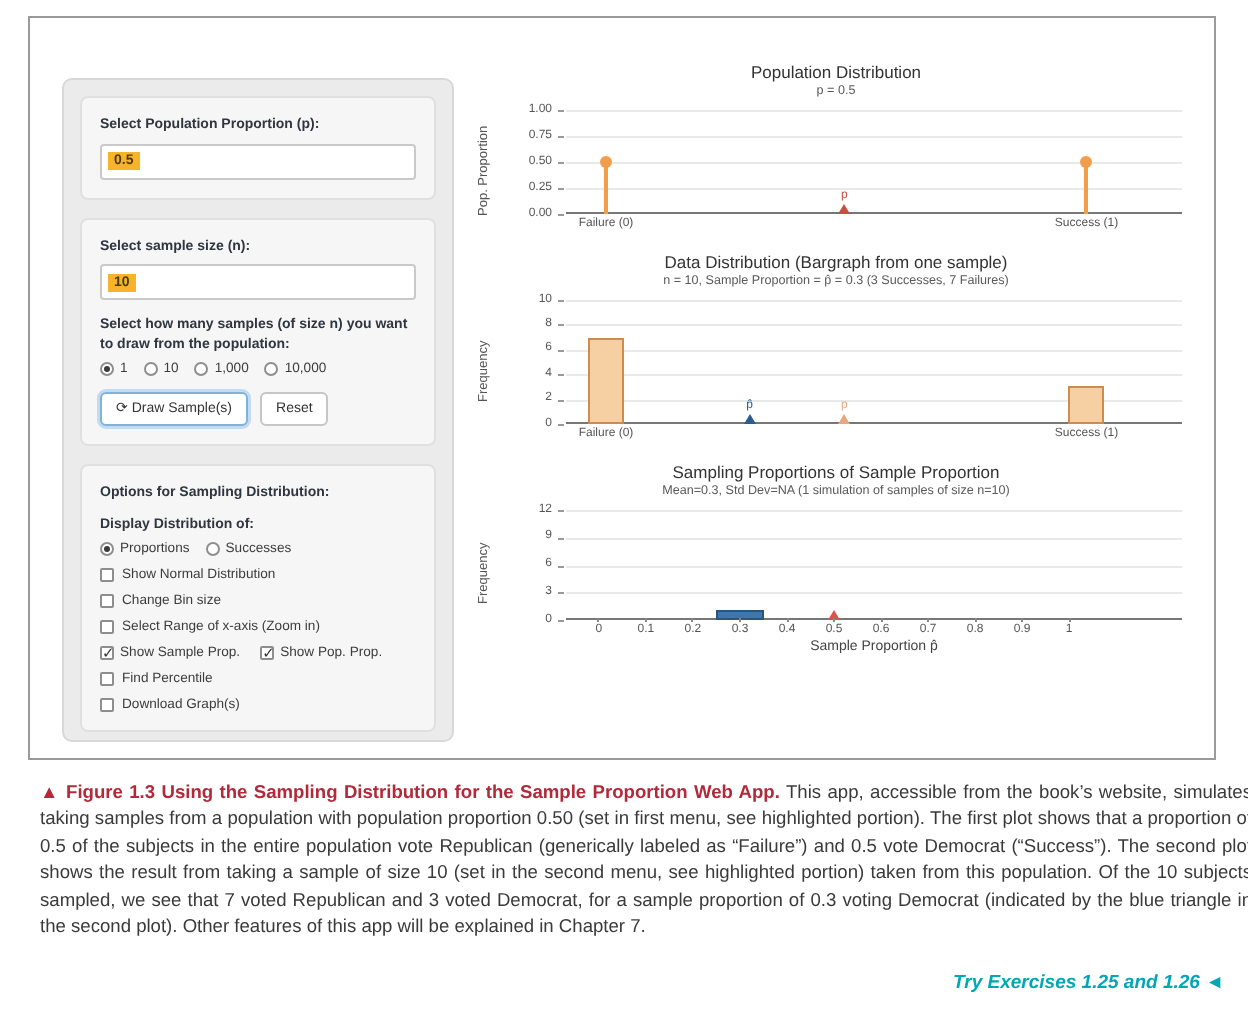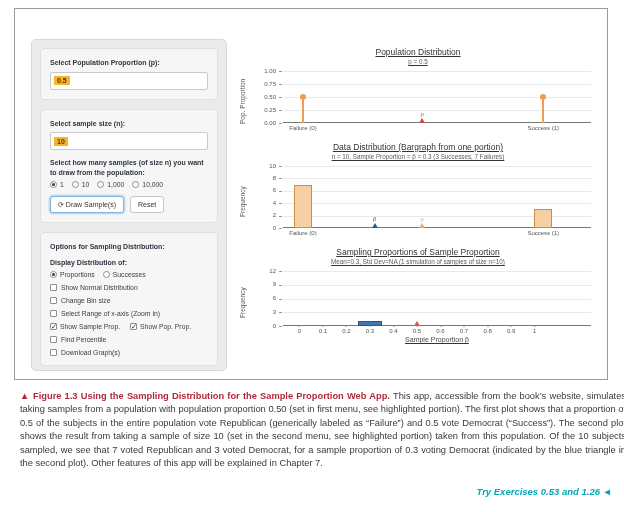--- a/index.html
+++ b/index.html
@@ -22,21 +22,21 @@
   .radio.on::after{content:"";position:absolute;left:1px;top:1px;width:3px;height:3px;border-radius:50%;background:#3a3a3a;}
   .cb{width:7px;height:7px;border:1px solid #8e8e8e;border-radius:1px;background:#fff;flex:none;position:relative;display:inline-block;box-sizing:border-box;}
   .cb.on::after{content:"✓";position:absolute;left:0;top:-2px;font-size:7.5px;color:#2f2f2f;}
   .btn-row{display:flex;gap:6px;margin-top:8px;align-items:center;}
   .btn{font-family:inherit;font-size:7px;color:#333;background:#fff;border:1px solid #c6c6c6;border-radius:3px;padding:3px 7px;line-height:9px;}
   .btn.primary{border-color:#7fb2dd;box-shadow:0 0 0 1.5px rgba(96,170,230,.35);}
   .check-row{display:flex;align-items:center;gap:4px;margin-top:6px;font-size:6.8px;color:#3d3d3d;}
   .check-row.double{gap:10px;}
 
   
-  .charts{position:absolute;left:222px;top:30px;width:362px;text-decoration:underline;}
+  .charts{position:absolute;left:222px;top:14px;width:362px;}
   .chart{margin-bottom:10px;}
   .chart-title{text-align:center;font-size:8.5px;color:#333;}
   .chart-subtitle{text-align:center;font-size:6.3px;color:#5a5a5a;margin-top:1px;}
   .plot-area{position:relative;margin-left:46px;margin-top:6px;width:308px;}
   .plot{position:relative;width:308px;overflow:visible;}
   #plot0{height:52px;} #plot1{height:62px;} #plot2{height:55px;}
   .ylab{position:absolute;left:-46px;top:0;height:100%;width:10px;writing-mode:vertical-rl;transform:rotate(180deg);display:flex;align-items:center;justify-content:center;font-size:6.5px;color:#555;}
   .xticks{position:relative;height:9px;width:308px;}
   .xlabel{text-align:center;width:308px;margin-left:46px;font-size:7px;color:#444;margin-top:1px;}
   
@@ -178,21 +178,21 @@
             <div class="mlabel" style="left: 139.216px; color: rgb(200, 79, 63);">p</div>
           </div>
         <div class="xticks" id="xticks0">
             <div class="xtick" style="left: 20.02px;">Failure (0)</div>
             <div class="xtick" style="left: 260.26px;">Success (1)</div>
           </div>
       </div>
     </div>
 
     <div class="chart">
-      <div class="chart-title">Data Distribution (Bargraph from one portion)</div>
+      <div class="chart-title">Data Distribution (Bargraph from one sample)</div>
       <div class="chart-subtitle">n = 10, Sample Proportion = p̂ = 0.3  (3 Successes, 7 Failures)</div>
       <div class="plot-area">
         <div class="ylab">Frequency</div>
         <div class="plot" id="plot1">
             <div class="ytick" style="top: 58.5px;">0</div>
             <div class="ytm" style="top: 62px;"></div>
             <div class="grid" style="top: 49.6px;"></div>
             <div class="ytick" style="top: 46.1px;">2</div>
             <div class="ytm" style="top: 49.6px;"></div>
             <div class="grid" style="top: 37.2px;"></div>
@@ -271,13 +271,13 @@
             <div class="xtm" style="left: 251.573px;"></div>
           </div>
       </div>
       <div class="xlabel">Sample Proportion p̂</div>
     </div>
   </div>
 </div>
 
 <div class="caption"><span class="cap-red" style="color: rgb(178, 41, 58);">▲</span> <span class="cap-red" style="color: rgb(178, 41, 58);">Figure 1.3</span> <span class="cap-red" style="color: rgb(178, 41, 58);">Using the Sampling Distribution for the Sample Proportion Web App.</span> <span>This app, accessible from the book’s website, simulates taking samples from a population with population proportion 0.50 (set in first menu, see highlighted portion). The first plot shows that a proportion of 0.5 of the subjects in the entire population vote Republican (generically labeled as “Failure”) and 0.5 vote Democrat (“Success”). The second plot shows the result from taking a sample of size 10 (set in the second menu, see highlighted portion) taken from this population. Of the 10 subjects sampled, we see that 7 voted Republican and 3 voted Democrat, for a sample proportion of 0.3 voting Democrat (indicated by the blue triangle in the second plot). Other features of this app will be explained in Chapter 7.</span></div>
 
-<div class="try" style="color: rgb(0, 167, 181);"><span>Try Exercises 0.53 and 1.26</span> <span>◄</span></div>
+<div class="try" style="color: rgb(0, 167, 181);"><span>Try Exercises 1.25 and 1.26</span> <span>◄</span></div>
 
 </body></html>

